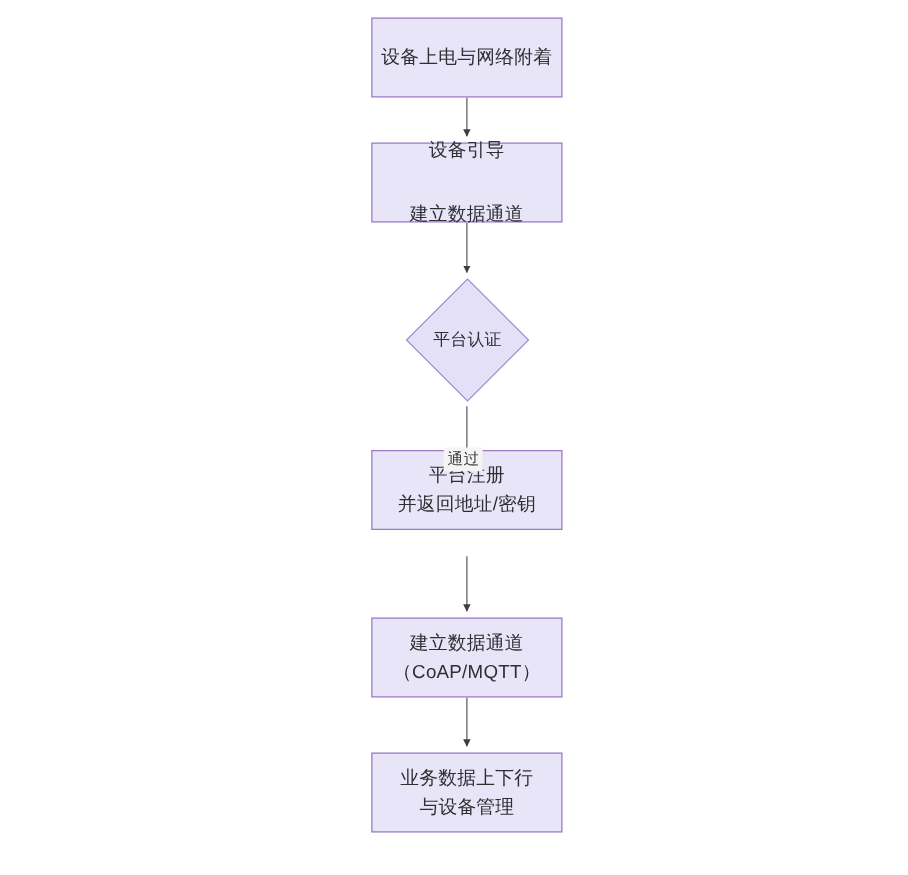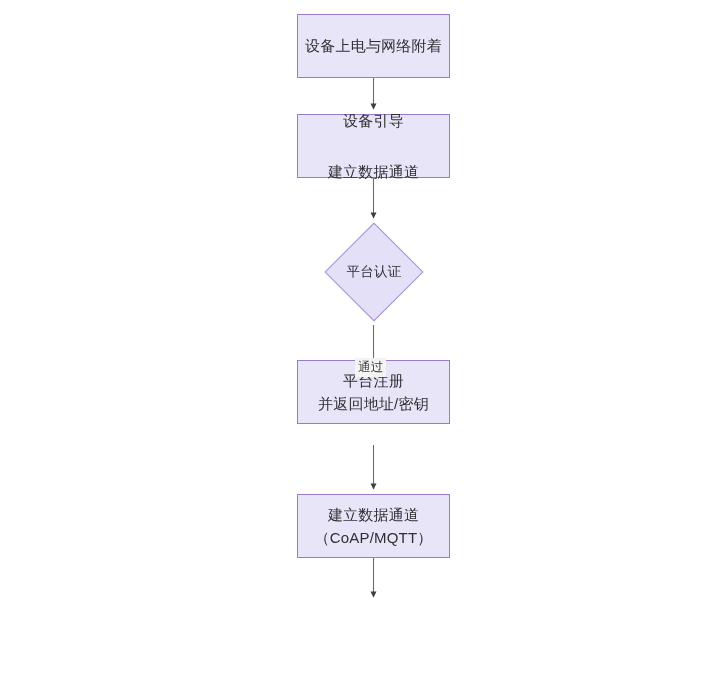--- a/index.html
+++ b/index.html
@@ -150,14 +150,18 @@
   <div id="node-register" class="node node-process">
     <span class="line">平台注册</span>
     <span class="line">并返回地址/密钥</span>
   </div>
 
   <div id="node-channel" class="node node-process">
     <span class="line">建立数据通道</span>
     <span class="line">（CoAP/MQTT）</span>
   </div>
 
+  <div id="node-business" class="node node-process">
+    <span class="line">业务数据上下行</span>
+    <span class="line">与设备管理</span>
+  </div>
 
 </div>
 
 </body></html>

